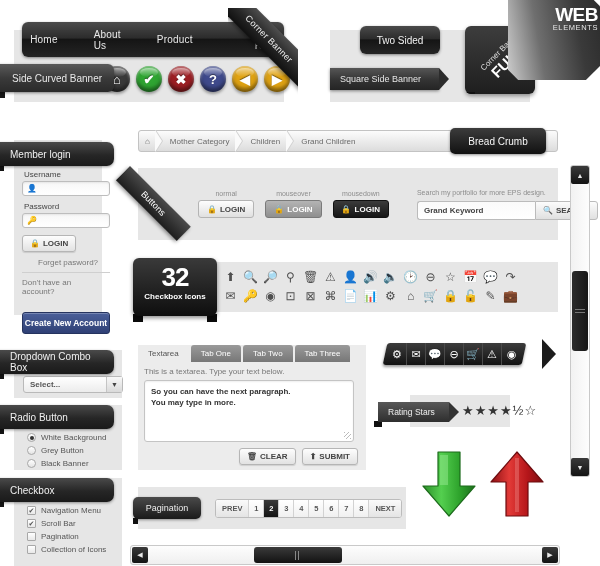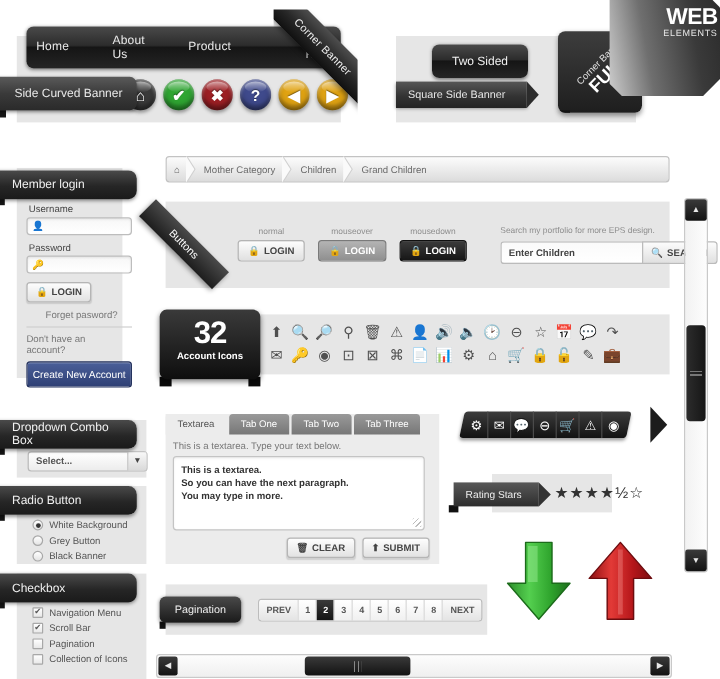--- a/index.html
+++ b/index.html
@@ -61,21 +61,21 @@
     box-shadow:0 2px 4px rgba(0,0,0,.4);
   }
 
   
   #panel-a { left:14px; top:30px; width:270px; height:72px; }
   #panel-b { left:330px; top:30px; width:200px; height:72px; }
 
   
   #two-sided {
     left:360px; top:26px; width:80px; height:28px; border-radius:6px;
-    justify-content:center; font-size:10px;margin-top:11px;
+    justify-content:center; font-size:10px;
   }
   #two-sided::before,#two-sided::after{
     content:""; position:absolute; bottom:-6px; width:10px;height:8px;
     background:#151515; z-index:-1;}
   #two-sided::before{left:0;border-radius:0 0 0 3px;}
   #two-sided::after{right:0;border-radius:0 0 3px 0;}
 
   
   #square-side {
     left:330px; top:68px; height:22px; padding:0 18px 0 10px;
@@ -386,21 +386,21 @@
     </div>
     <div style="margin-top:7px;">
       <span class="btn-grey">
         <span>🔒</span>
         <span>LOGIN</span>
       </span>
     </div>
     <div class="link" style="margin-top:6px;margin-left:16px;">Forget pasword?</div>
     <div class="hr"></div>
     <div class="link">Don't have an account?</div>
-    <div class="btn-blue" style="margin-top:5px;">Create New Account</div>
+    <div class="btn-blue" style="margin-top:16px;font-weight:bold;">Create New Account</div>
   </div>
 </div>
 <div class="hdr-banner" style="top:142px;">
   <span>Member login</span>
 </div>
 
 <div class="panel" id="dd-panel">
   <div style="padding:26px 0 0 9px;">
     <div class="select-box">
       <span class="lbl">Select...</span>
@@ -459,20 +459,21 @@
 <div id="bc-wrap">
   <div id="bc-bar">
     <span class="bc-item" style="padding:0 6px;">⌂</span>
     <span class="bc-sep"></span>
     <span class="bc-item">Mother Category</span>
     <span class="bc-sep"></span>
     <span class="bc-item">Children</span>
     <span class="bc-sep"></span>
     <span class="bc-item">Grand Children</span>
   </div>
+  <div id="bc-tag">Bread Crumb</div>
 </div>
 
 <div class="panel" id="btn-panel">
   <div style="display:flex;align-items:center;height:100%;padding-left:60px;gap:14px;">
     <div style="display:flex;gap:11px;">
       <div>
         <div class="btn-state-label">normal</div>
         <span class="login-btn lb-normal">
           <span>🔒</span>
           <span>LOGIN</span>
@@ -490,21 +491,21 @@
         <span class="login-btn lb-down">
           <span>🔒</span>
           <span>LOGIN</span>
         </span>
       </div>
     </div>
     <div class="vdiv"></div>
     <div>
       <div class="btn-state-label" style="text-align:left;margin-bottom:5px;">Search my portfolio for more EPS design.</div>
       <div class="search-wrap">
-        <div class="search-input" placeholder="Enter Keyword">Enter Children</div>
+        <div class="search-input" placeholder="Enter Keyword">Grand Keyword</div>
         <div class="search-btn">
           <span>🔍</span>
           <span>SEARCH</span>
         </div>
       </div>
     </div>
   </div>
 </div>
 <div id="buttons-ribbon">
   <span>Buttons</span>
@@ -545,33 +546,32 @@
         <span class="gi">🛒</span>
         <span class="gi">🔒</span>
         <span class="gi">🔓</span>
         <span class="gi">✎</span>
         <span class="gi">💼</span>
       </div>
   </div>
 </div>
 <div id="icons-tag">
   <div class="num">32</div>
-  <div class="cap">Account Icons</div>
+  <div class="cap">Checkbox Icons</div>
 </div>
 
 <div class="panel" id="ta-panel">
   <div class="tabs" id="tab-list">
       <div class="tab active">Textarea</div>
       <div class="tab">Tab One</div>
       <div class="tab">Tab Two</div>
       <div class="tab">Tab Three</div>
     </div>
   <div class="ta-note">This is a textarea. Type your text below.</div>
   <div class="ta-box">
-    <div>This is a textarea.</div>
     <div>So you can have the next paragraph.</div>
     <div>You may type in more.</div>
     <span class="grip"></span>
   </div>
   <div class="ta-actions">
     <span class="btn-grey">
       <span>🗑</span>
       <span>CLEAR</span>
     </span>
     <span class="btn-grey">

